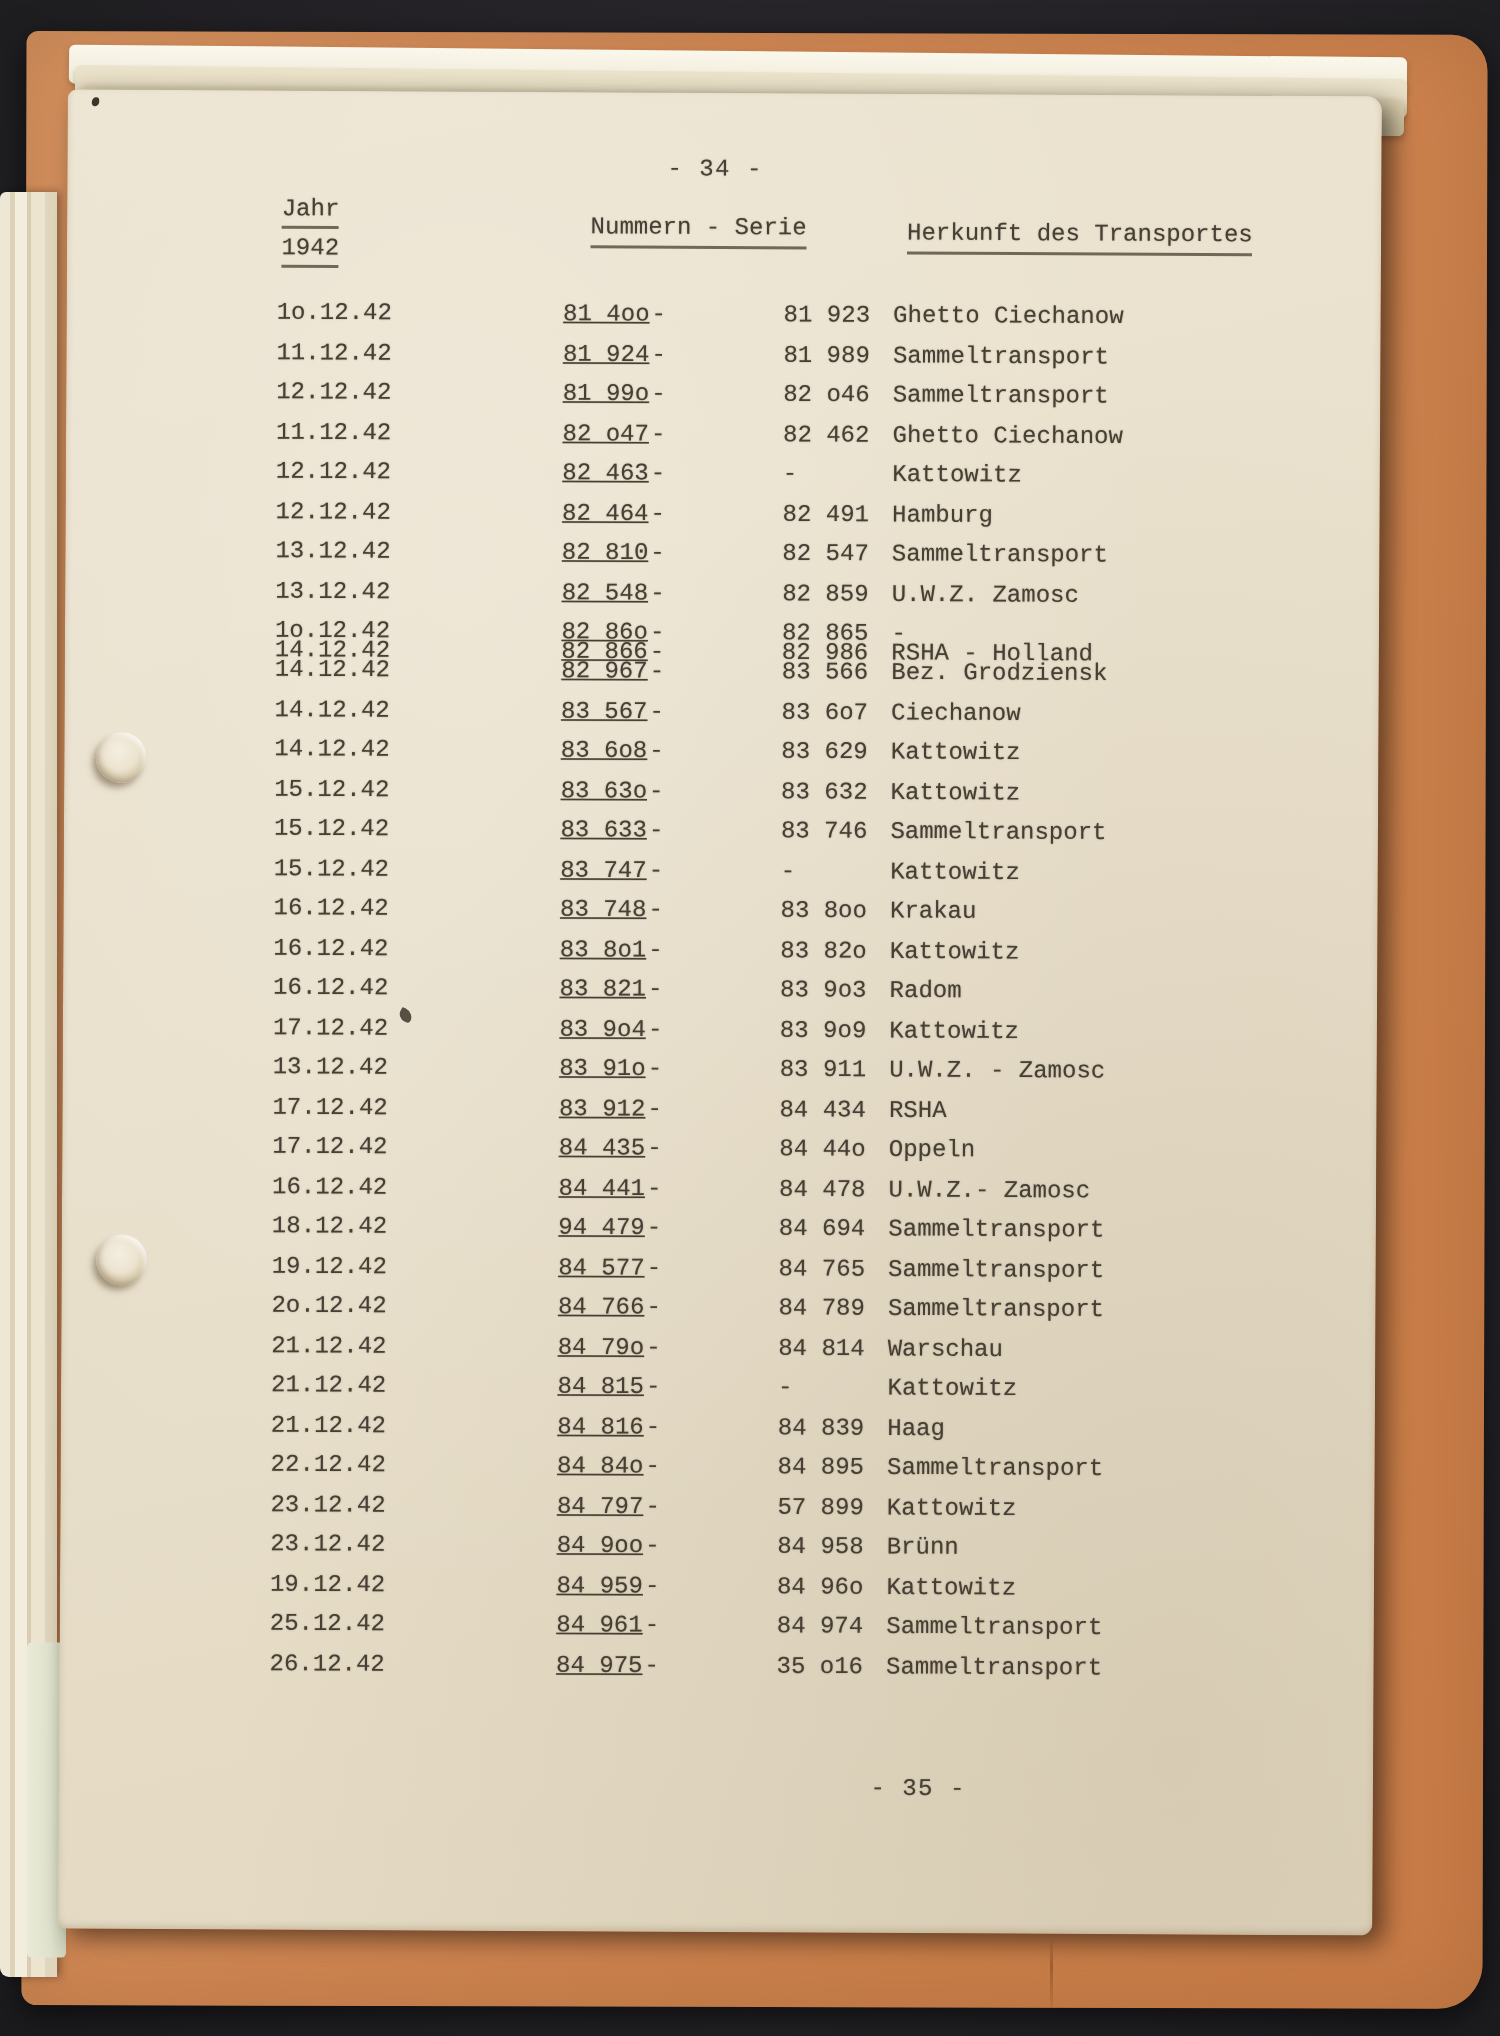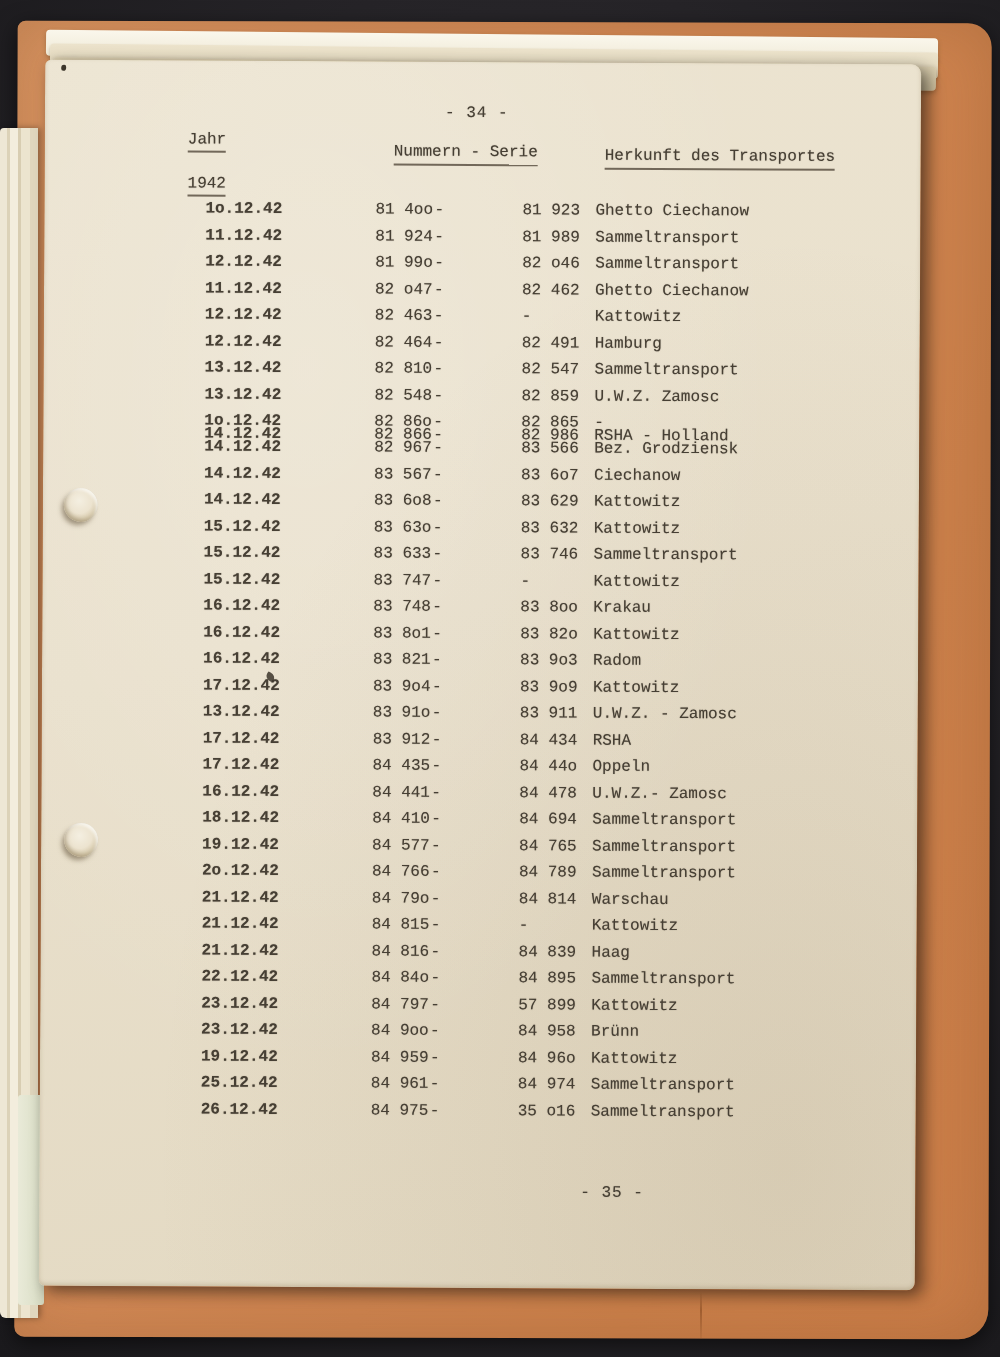--- a/index.html
+++ b/index.html
@@ -55,29 +55,29 @@
     color:#463f34;
     font-size:16px;line-height:20px;
   }
   .page *{text-shadow:0 0 1px rgba(72,62,48,.5);}
   .pageno{position:absolute;letter-spacing:1px;}
   .pageno.top{left:400px;top:41px;}
   .pageno.bottom{left:541px;top:1120px;}
   .hdr{position:absolute;white-space:nowrap;}
   .hdr .u, .hdr.u{border-bottom:2px solid rgba(72,62,48,.75);padding-bottom:2px;display:inline-block;}
   .hdr-jahr{left:143px;top:69px;}
-  .hdr-jahr .line{display:block;margin-bottom:21px;}
+  .hdr-jahr .line{display:block;margin-bottom:3px;}
   .hdr-jahr .line span{border-bottom:2px solid rgba(72,62,48,.75);padding-bottom:1px;display:inline-block;}
   .hdr-nummern{left:349px;top:80px;}
   .hdr-herkunft{left:560px;top:83px;}
   .rows{position:absolute;left:0;top:0;width:100%;height:100%;}
   .row{position:absolute;left:0;width:100%;height:22px;white-space:nowrap;}
   .row span{position:absolute;white-space:nowrap;}
-  .row .date{left:161px;font-weight:bold;}
-  .row .from{left:331px;}
+  .row .date{left:140px;}
+  .row .from{left:331px;text-decoration:underline;}
   .row .dash{left:390px;}
   .row .to{left:433px;margin-left:45px;}
   .row .origin{left:551px;}
   
   .hole{
     position:absolute;width:34px;height:34px;border-radius:50%;
     background:radial-gradient(circle at 45% 38%, #f4efe1 0%, #ece3cf 45%, #d6c9ab 68%, #b7a581 100%);
     box-shadow:-3px 4px 5px -1px rgba(95,78,52,.55), inset 2px -2px 4px rgba(110,92,62,.35), inset -2px 2px 3px rgba(255,255,252,.8);
   }
   .hole.h1{left:21px;top:428px;}
@@ -279,21 +279,21 @@
   </div>
         <div class="row" style="top: 720.5px;">
     <span class="date">16.12.42</span>
     <span class="from">84 441</span>
     <span class="dash">-</span>
     <span class="to">84 478</span>
     <span class="origin">U.W.Z.- Zamosc</span>
   </div>
         <div class="row" style="top: 747px;">
     <span class="date">18.12.42</span>
-    <span class="from">84 410</span>
+    <span class="from">94 479</span>
     <span class="dash">-</span>
     <span class="to">84 694</span>
     <span class="origin">Sammeltransport</span>
   </div>
         <div class="row" style="top: 773.5px;">
     <span class="date">19.12.42</span>
     <span class="from">84 577</span>
     <span class="dash">-</span>
     <span class="to">84 765</span>
     <span class="origin">Sammeltransport</span>

